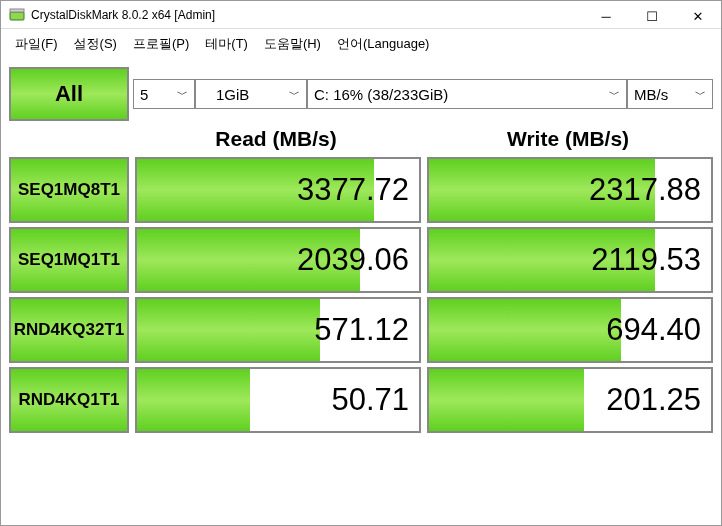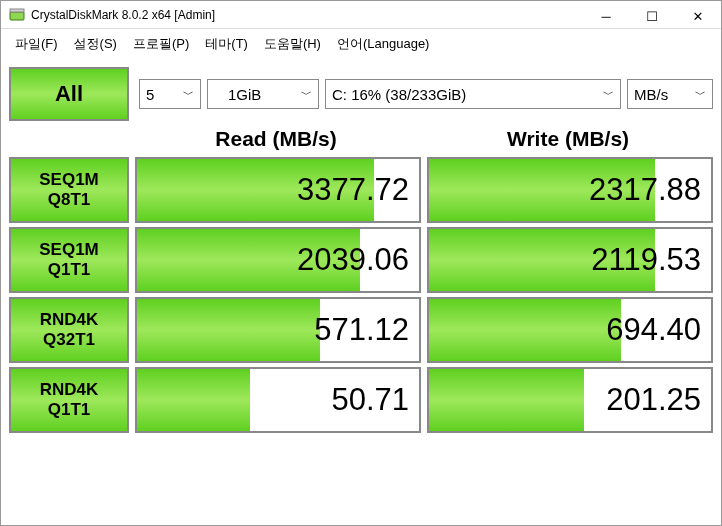--- a/index.html
+++ b/index.html
@@ -9,25 +9,25 @@
 .titlebar .title { font-size: 12px; color: #000; flex: 1; }
 .winbtns { display: flex; height: 100%; }
 .winbtn { width: 46px; height: 31px; display: flex; align-items: center; justify-content: center; font-size: 13px; font-family: Arial; cursor: default; }
 .menubar { height: 30px; background: #fff; display: flex; align-items: center; padding: 0 6px; border-bottom: none; }
 .menuitem { font-size: 13px; padding: 4px 8px; cursor: default; }
 .all-btn { width: 120px; height: 54px; background: linear-gradient(to bottom, #5fd020 0%, #9ee85b 50%, #5fd020 100%); border: 2px solid #888; display: flex; align-items: center; justify-content: center; font-weight: bold; font-size: 22px; margin-right: 4px; }
 .select { border: 1px solid #888; background: #fff; font-size: 15px; padding: 4px 6px; height: 30px; display: flex; align-items: center; justify-content: space-between; cursor: default; }
 .select .arrow { margin-left: 6px; font-size: 11px; }
 .body-area { padding: 0 8px 8px 8px; }
 .row { display: flex; height: 66px; margin-bottom: 4px; gap: 6px; }
-.test-btn { width: 120px; background: linear-gradient(to bottom, #5fd020 0%, #9ee85b 50%, #5fd020 100%); border: 2px solid #888; display: flex; flex-direction: column; align-items: center; justify-content: center; font-weight: bold; font-size: 17px; line-height: 1.15; }
+.test-btn { width: 120px; background: linear-gradient(to bottom, #5fd020 0%, #9ee85b 50%, #5fd020 100%); border: 2px solid #888; display: flex; flex-direction: row; align-items: center; justify-content: center; font-weight: bold; font-size: 17px; line-height: 1.15; }
 .valcell { position: relative; border: 2px solid #888; background: #fff; display: flex; align-items: center; justify-content: flex-end; padding-right: 10px; font-weight: normal; font-size: 31px; overflow: hidden; }
 .valcell .fill { position: absolute; left: 0; top: 0; bottom: 0; background: linear-gradient(to bottom, #5fd020 0%, #9ee85b 50%, #5fd020 100%); z-index: 0; }
 .valcell .num { position: relative; z-index: 1; }
-.toprow { display: flex; align-items: center; gap: 6px; padding: 8px 8px 0 8px; }
+.toprow { display: flex; align-items: center; padding: 8px 8px 0 8px; }
 .sel-count { width: 62px; }
 .sel-size { width: 112px; padding-left: 20px; }
 .sel-drive { flex: 1; }
 .sel-unit { width: 86px; }
 .label-row { display: flex; padding: 6px 8px 6px 8px; gap: 2px; }
 .label-spacer { width: 120px; }
 .label-half { flex: 1; text-align: center; font-weight: bold; font-size: 21px; }
 .valhalf { flex: 1; }
 </style>
 </head>

